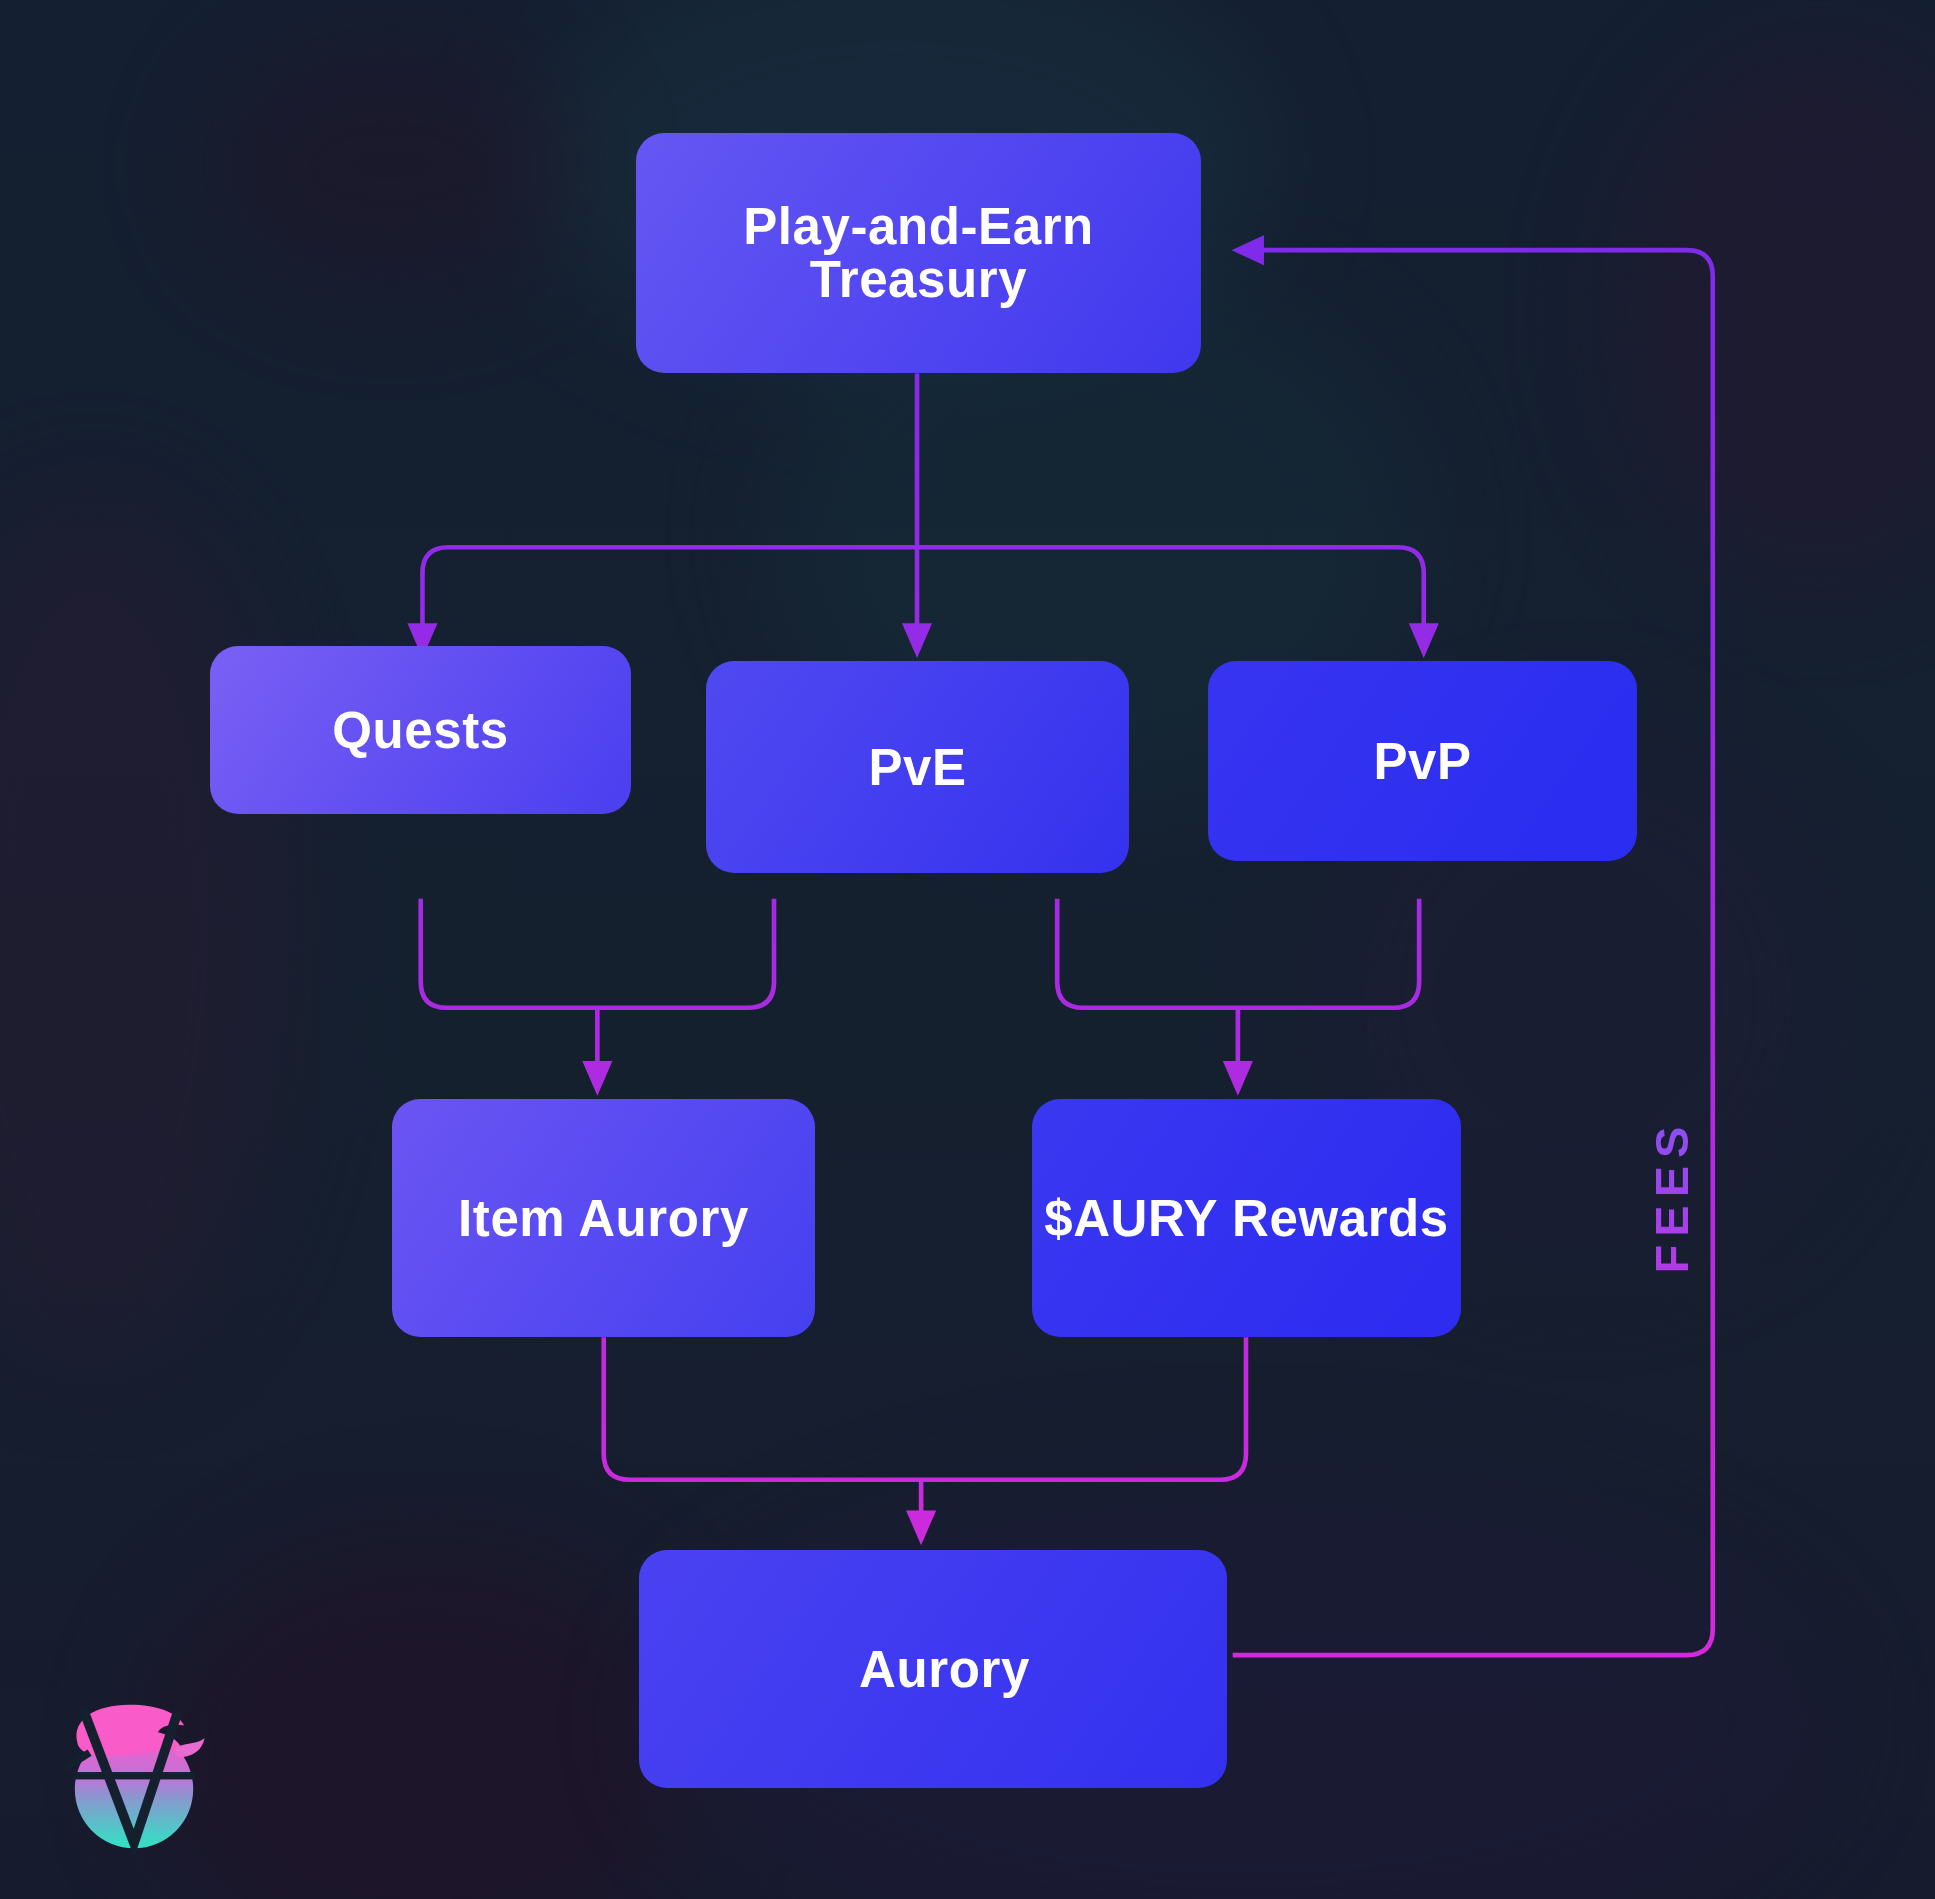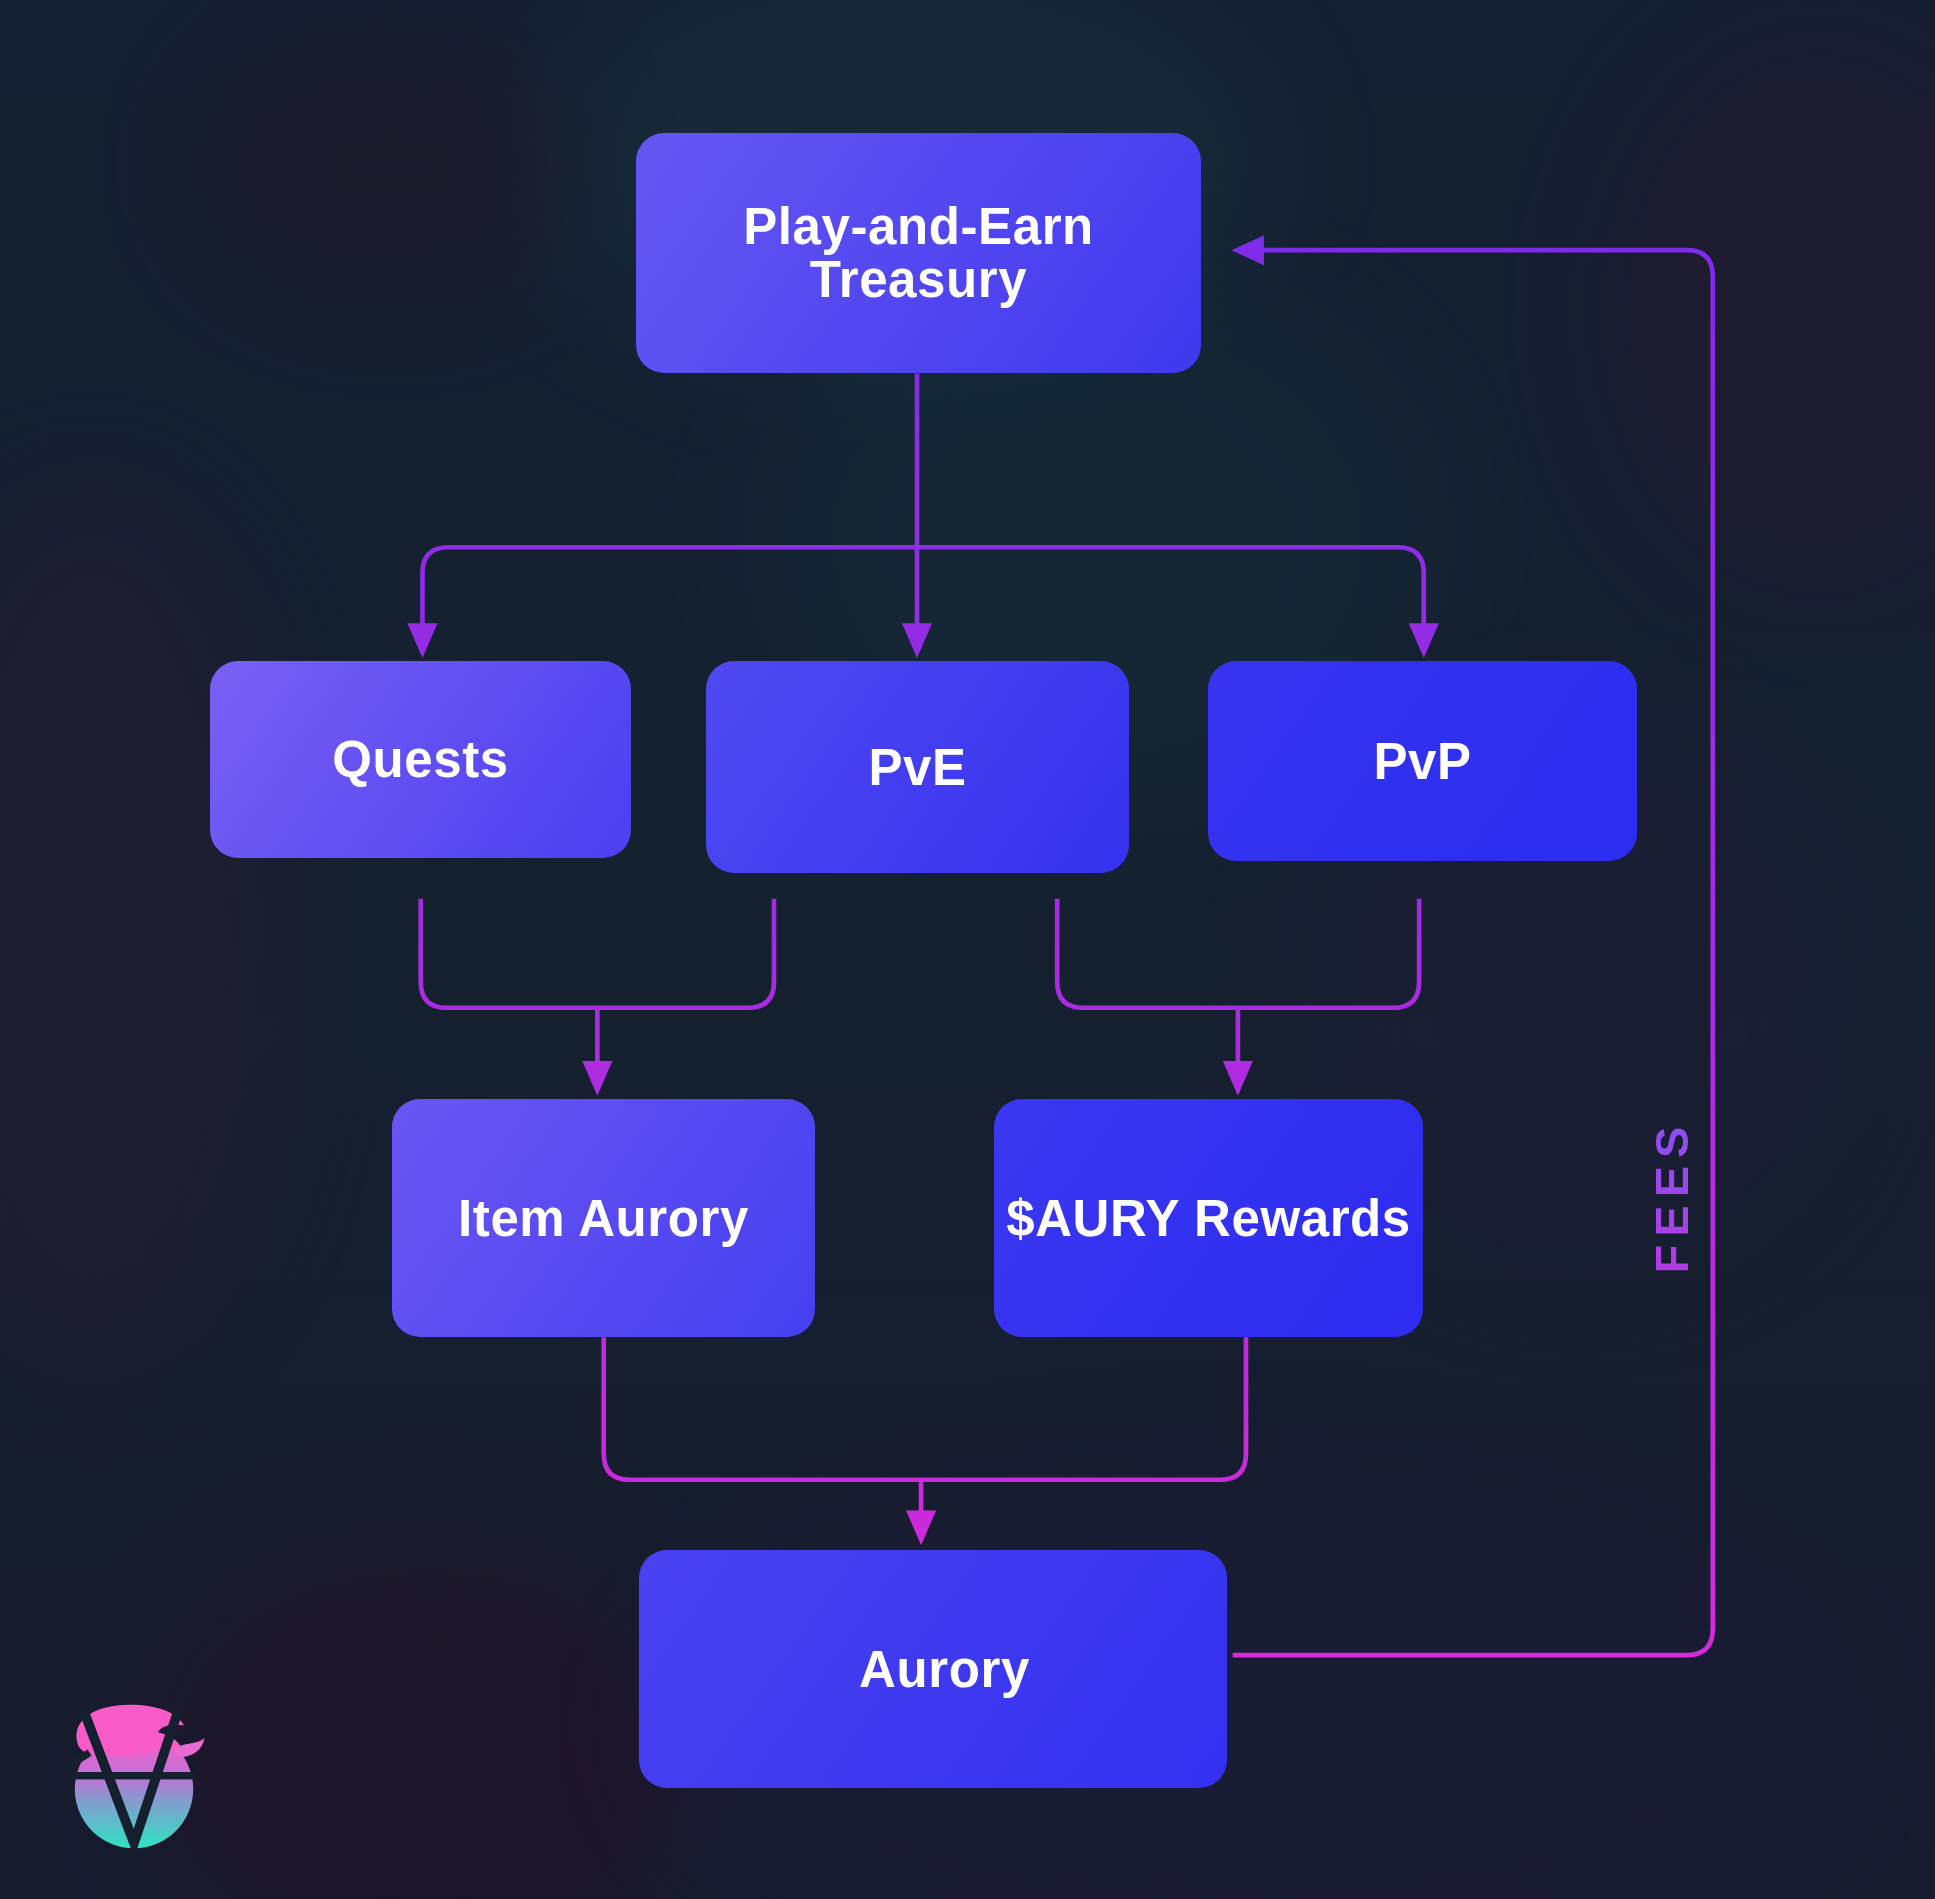--- a/index.html
+++ b/index.html
@@ -30,25 +30,25 @@
   
   .node{
     position:absolute;
     border-radius:28px;
     display:flex;flex-direction:column;align-items:center;justify-content:center;
     color:var(--text,#ffffff);
     font-weight:700;font-size:51px;letter-spacing:0.6px;
     text-align:center;line-height:53px;
   }
   .node-treasury   {left:636px;top:133px; width:565px;height:240px;background:linear-gradient(125deg,#6557f3 0%,#4038ee 100%);}
-  .node-quests     {left:210px; top:661px;width:421px;height:197px;background:linear-gradient(125deg,#7a60f4 0%,#4c40f0 95%);}
+  .node-quests     {left:210px; top:646px;width:421px;height:168px;background:linear-gradient(125deg,#7a60f4 0%,#4c40f0 95%);}
   .node-pve        {left:706px;top:661px;width:423px;height:212px;background:linear-gradient(125deg,#5049f1 0%,#3532ee 100%);}
   .node-pvp        {left:1208px;top:661px;width:429px;height:200px;background:linear-gradient(125deg,#3834f1 0%,#2b2ef0 80%);}
   .node-item       {left:392px; top:1099px;width:423px;height:238px;background:linear-gradient(125deg,#6b55f3 0%,#4540f0 100%);}
-  .node-aury       {left:994px;top:1099px;width:429px;height:238px;background:linear-gradient(125deg,#3b38f1 0%,#2d2cf0 90%);}
+  .node-aury       {left:1032px;top:1099px;width:429px;height:238px;background:linear-gradient(125deg,#3b38f1 0%,#2d2cf0 90%);}
   .node-marketplace{left:639px;top:1550px;width:565px;height:238px;background:linear-gradient(125deg,#4a42f1 0%,#3331f0 100%);padding-left:23px;}
 
   
   .fees-label{
     position:absolute;left:1671px;top:1196px;
     transform:translate(-50%,-50%) rotate(-90deg);
     font-size:47px;font-weight:700;letter-spacing:8px;
     background:linear-gradient(to right,var(--fees-text-magenta,#b23be4),var(--fees-text-violet,#8a4ff2));
     -webkit-background-clip:text;background-clip:text;
     color:transparent;-webkit-text-fill-color:transparent;

